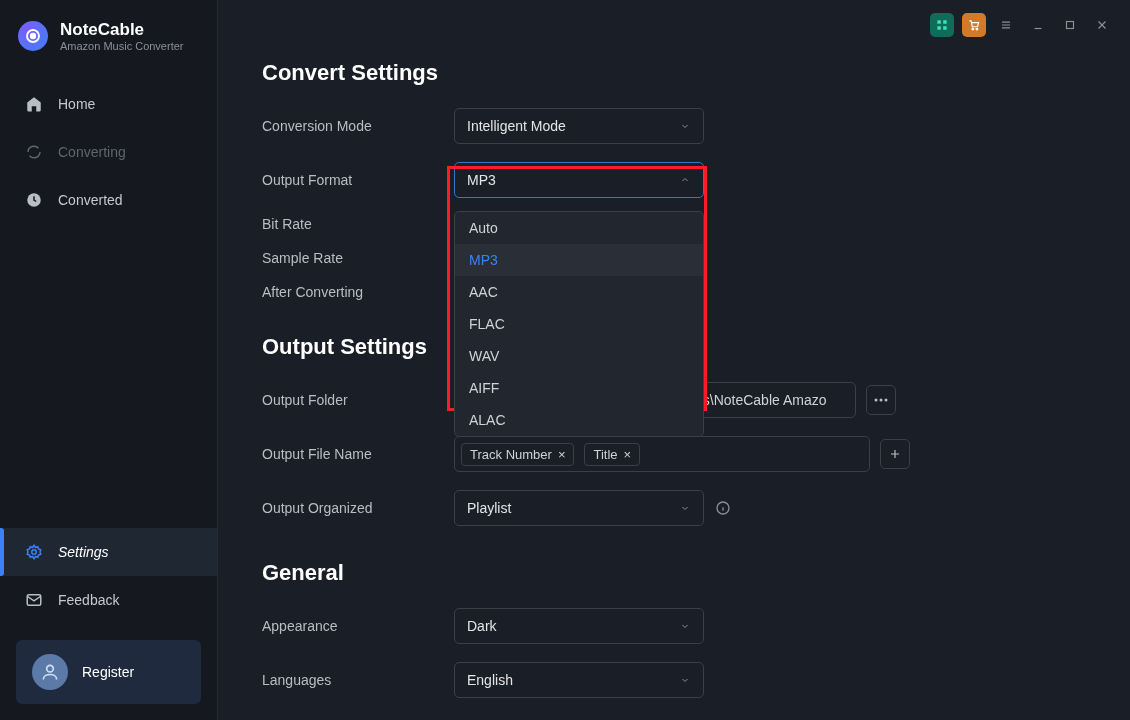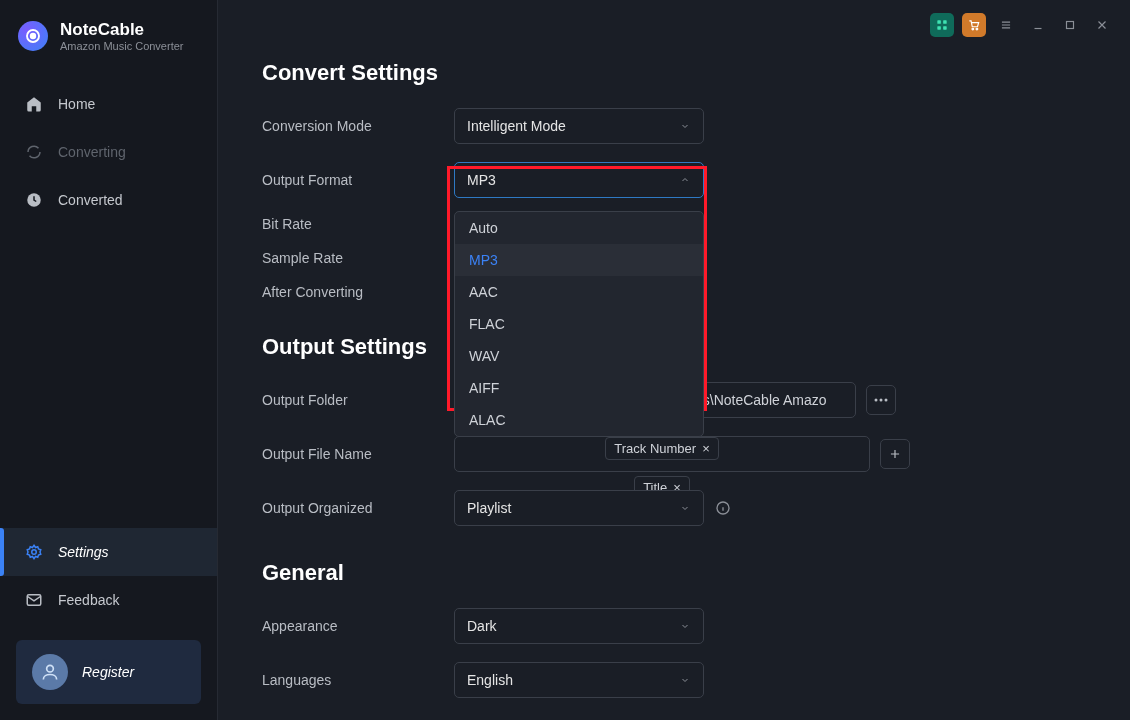--- a/index.html
+++ b/index.html
@@ -61,21 +61,20 @@
 .nav-icon svg { width:18px; height:18px; }
 .nav-spacer { flex:1; }
 .register-btn {
   margin: 16px;
   background:#1f2a3f;
   border-radius:6px;
   display:flex; align-items:center; gap:14px;
   padding: 14px 16px;
   cursor:pointer;
   color:#fff;
-  font-style:italic;
 }
 .register-avatar {
   width:36px;height:36px;border-radius:50%;
   background:#5b7aa8;
   display:flex;align-items:center;justify-content:center;
 }
 .main {
   flex:1;
   position:relative;
   overflow:hidden;
@@ -143,22 +142,21 @@
   cursor:pointer;
   color:#b9bdc4;
 }
 .tags-box {
   width:416px; height:36px;
   border:1px solid #3a3f49;
   border-radius:5px;
   background:#1a1e26;
   display:flex; align-items:center;
   padding: 0 6px;
-  gap:16px;
-  flex-direction:column;
+  gap:10px;
 }
 .tag {
   border:1px solid #3a3f49; border-radius:4px; padding:3px 8px;
   display:flex; align-items:center; gap:6px;
   color:#cfd2d8; font-size:13px;
 }
 .tag-x { cursor:pointer; }
 .info-icon {
   width:18px;height:18px;
   margin-left:10px;

